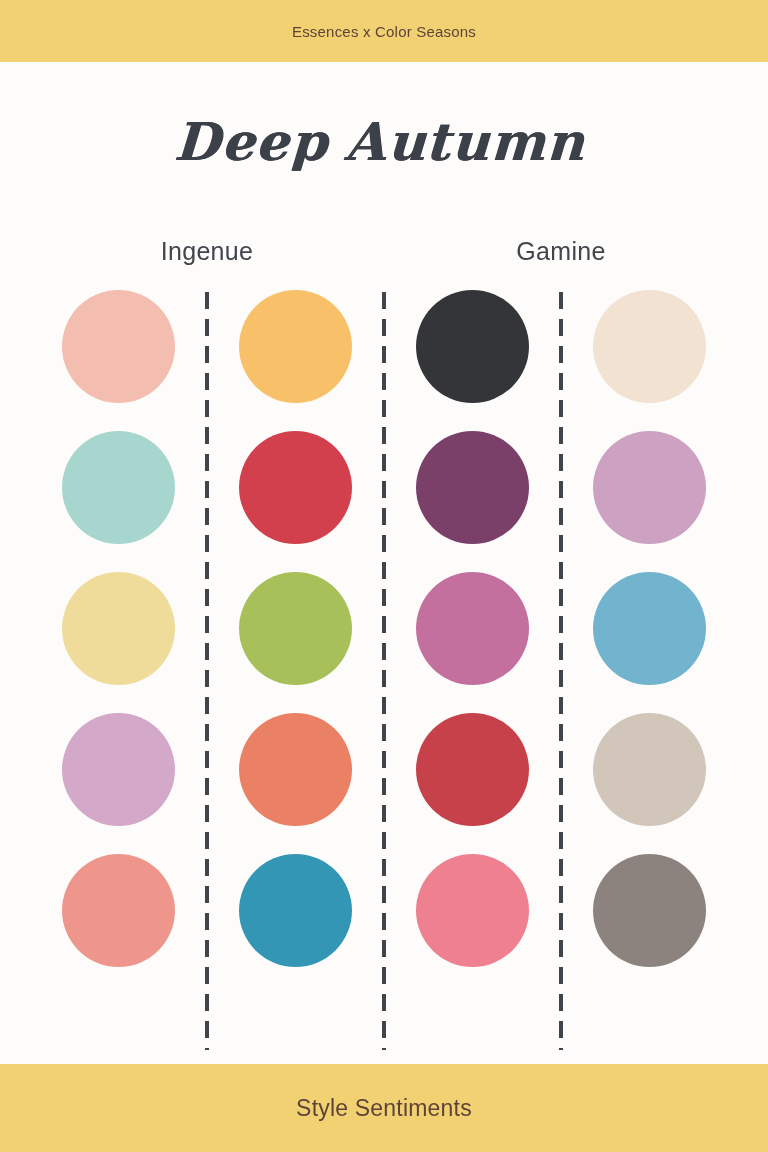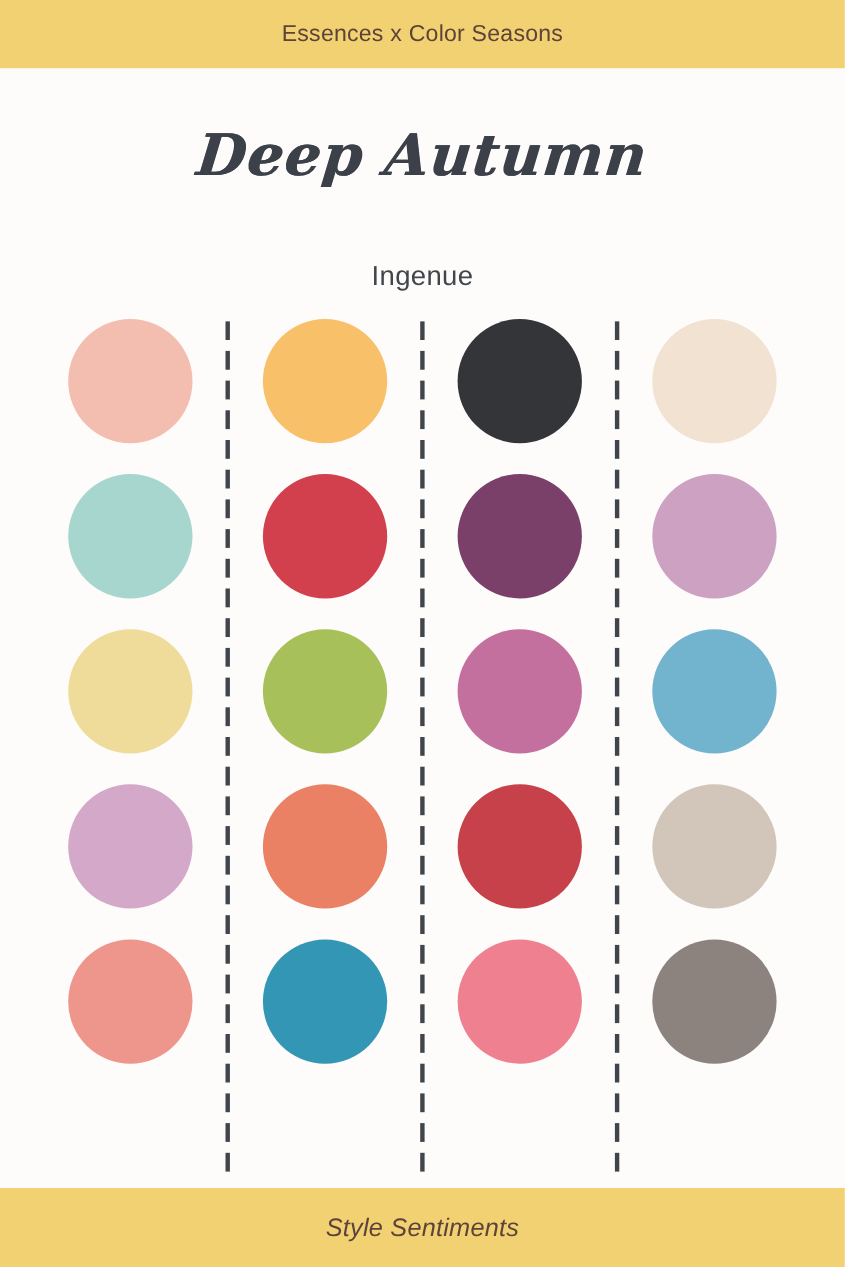--- a/index.html
+++ b/index.html
@@ -29,26 +29,25 @@
     background: #F2D173;
     display: flex;
     align-items: center;
     justify-content: center;
     flex: 0 0 auto;
   }
   .banner-top {
     height: 62px;
   }
   .banner-bottom {
-    height: 72px;
-    font-style: italic;
+    height: 88px;
   }
   .banner-text {
     font-family: "Liberation Sans", sans-serif;
-    font-size: 21px;
+    font-size: 15px;
     font-weight: 400;
     color: #5E4438;
     letter-spacing: 0.2px;
   }
   .banner-bottom .banner-text {
     font-size: 23px;
   }
 
   
   .title-wrap {
@@ -162,20 +161,21 @@
   </div>
 
   <div class="title-wrap">
     <span class="season-title">Deep Autumn</span>
   </div>
 
   <div class="palette">
 
     <div class="header-row">
       <div class="col-head">Ingenue</div>
+      <div class="col-head">Gamine</div>
     </div>
 
     <div class="grid-body">
 
       <div class="dividers">
         <div class="divider-cell">
             <div class="divider-line"></div>
           </div>
         <div class="divider-cell">
             <div class="divider-line"></div>

